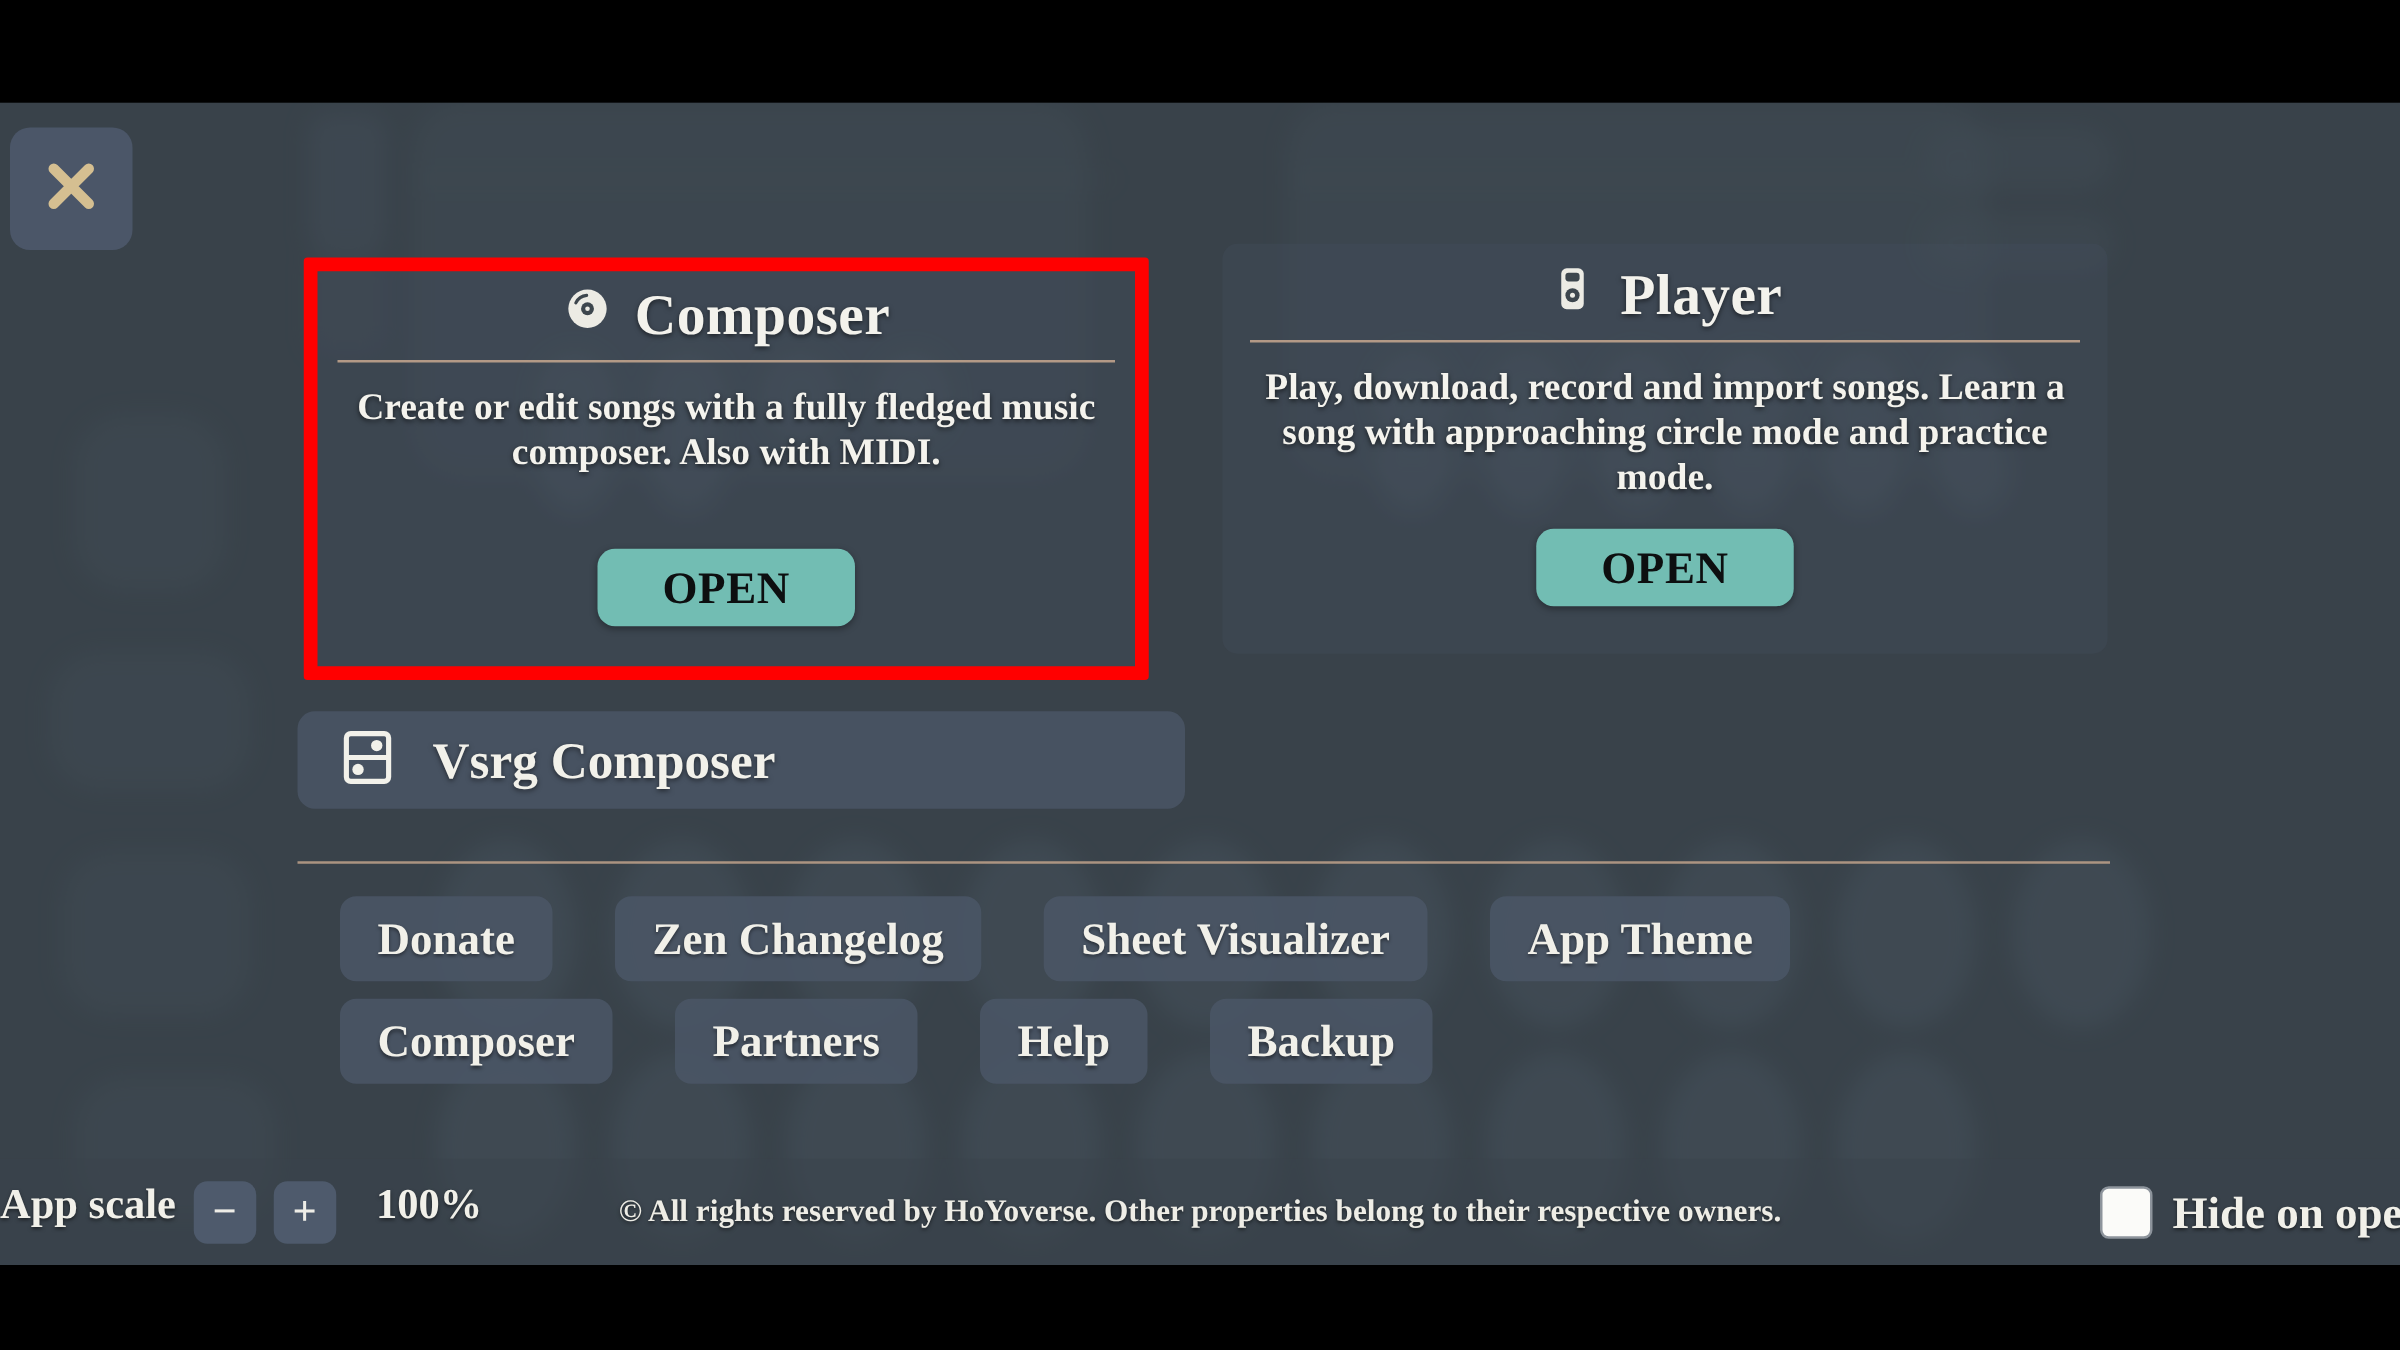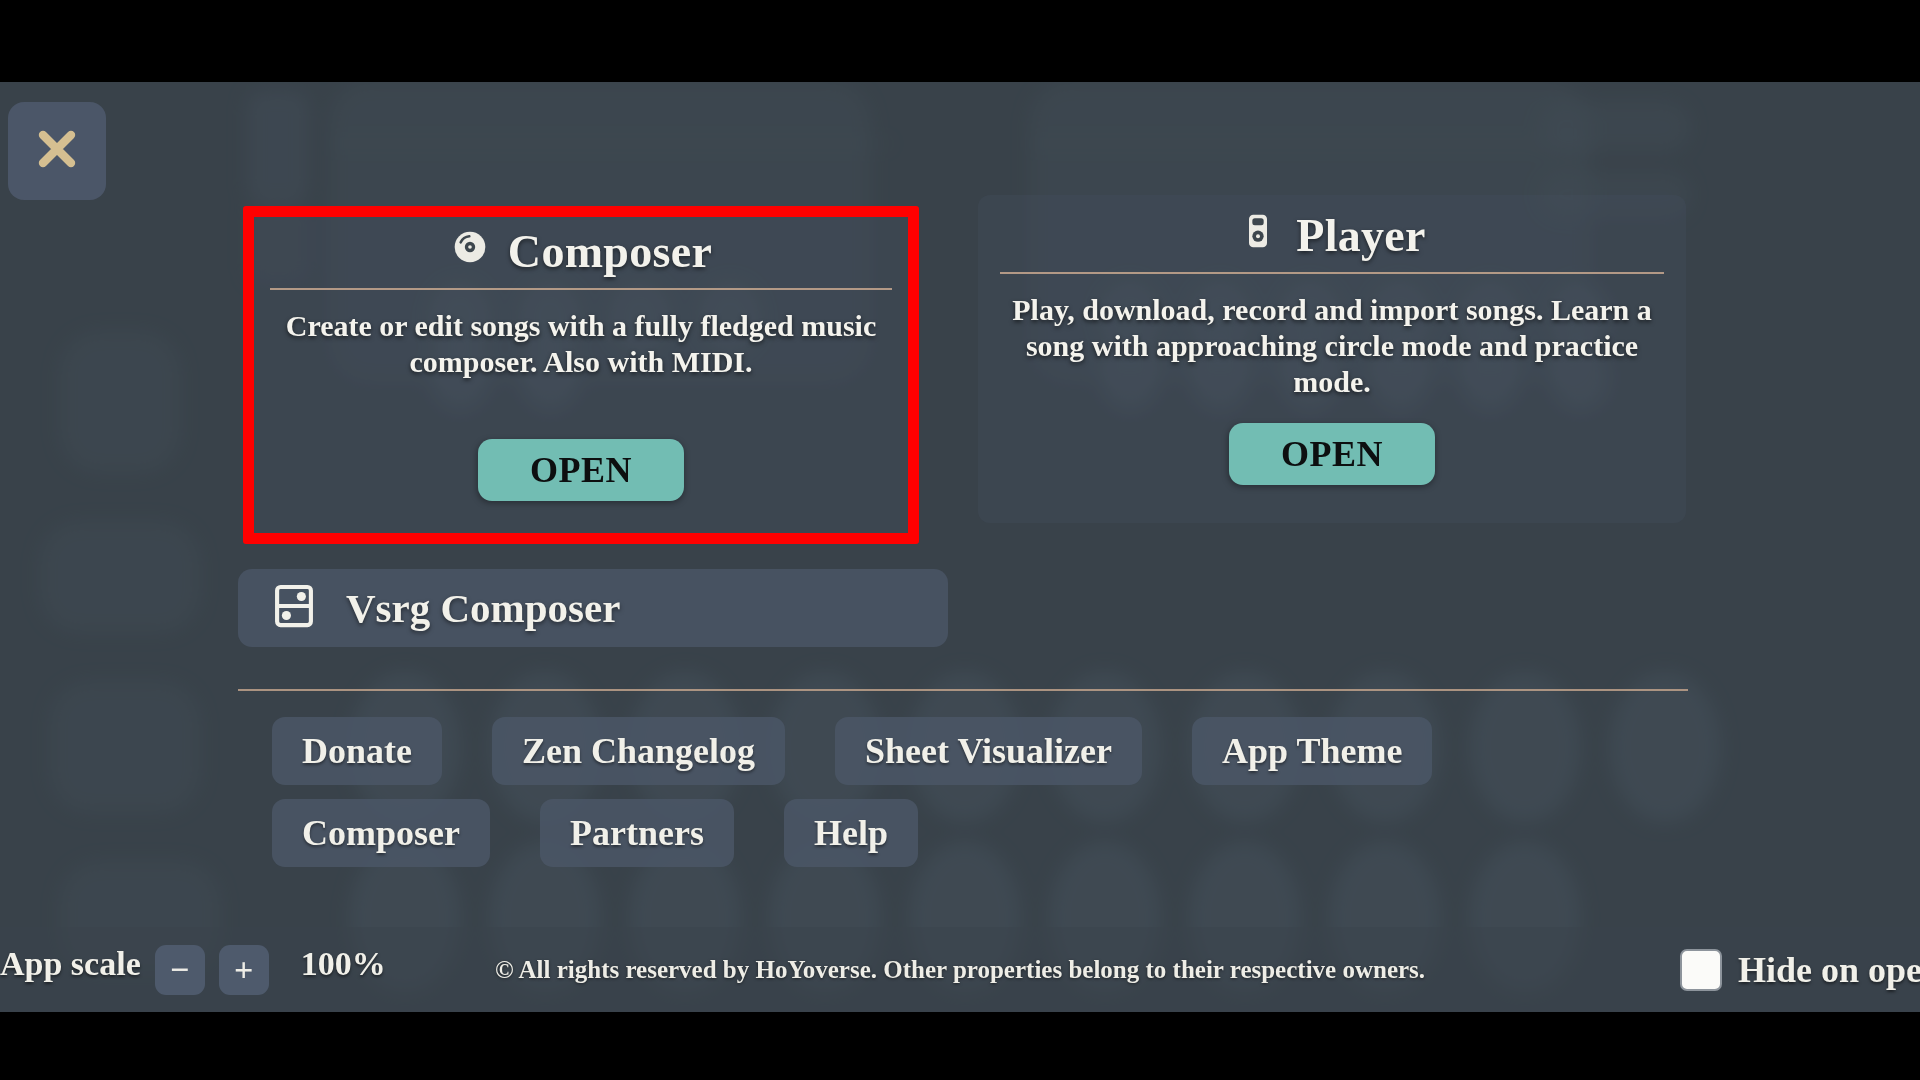--- a/index.html
+++ b/index.html
@@ -271,20 +271,21 @@
         <div class="pill-row">
           <button class="pill">Donate</button>
           <button class="pill">Zen Changelog</button>
           <button class="pill">Sheet Visualizer</button>
           <button class="pill">App Theme</button>
         </div>
         <div class="pill-row">
           <button class="pill">Composer</button>
           <button class="pill">Partners</button>
           <button class="pill">Help</button>
+          <button class="pill">Backup</button>
         </div>
       </div>
 
     </div>
 
     <div id="bottom-bar">
       <div id="scale-group">
         <span id="scale-label">App scale</span>
         <button class="step-btn">−</button>
         <button class="step-btn">+</button>

